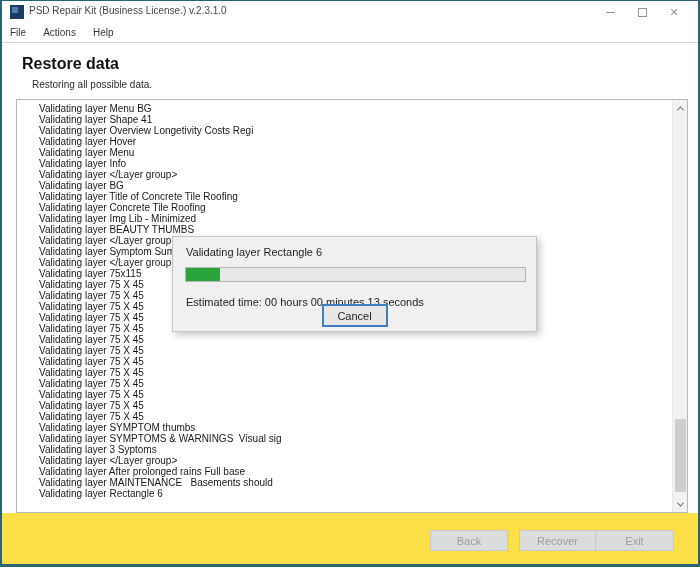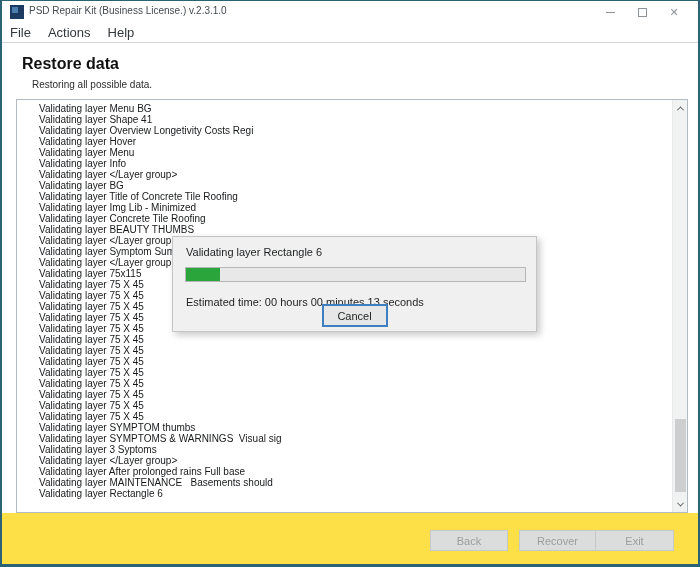--- a/index.html
+++ b/index.html
@@ -22,21 +22,21 @@
   .winbtn { width:32px; height:22px; display:flex; align-items:center; justify-content:center; cursor:default; }
   .glyph-min { width:9px; height:1px; background:#8f9498; display:inline-block; }
   .glyph-max { width:9px; height:9px; border:1px solid #8f9498; display:inline-block; }
   .glyph-close { font-size:11px; color:#8f9498; line-height:1; }
 
   
   .menubar {
     position:absolute; left:0; top:22px; width:100%; height:20px; background:#ffffff;
     border-bottom:1px solid #d4d7da; display:flex; align-items:center; padding-left:8px;
   }
-  .menu-item { font-size:13px; color:#33383c; padding:0 9px 0 0; margin-right:8px; cursor:default; }
+  .menu-item { font-size:10px; color:#33383c; padding:0 9px 0 0; margin-right:8px; cursor:default; }
 
   
   .page-title { position:absolute; left:20px; top:54px; font-size:16px; font-weight:bold; color:#111; }
   .page-subtitle { position:absolute; left:30px; top:78px; font-size:10px; color:#2c2c2c; }
 
   
   .log-panel {
     position:absolute; left:14px; top:98px; width:672px; height:414px;
     background:#ffffff; border:1px solid #b3bac1; overflow:hidden;
   }
@@ -118,22 +118,22 @@
     <div class="log-list">
         <div class="log-row">Validating layer Menu BG</div>
         <div class="log-row">Validating layer Shape 41</div>
         <div class="log-row">Validating layer Overview Longetivity Costs Regi</div>
         <div class="log-row">Validating layer Hover</div>
         <div class="log-row">Validating layer Menu</div>
         <div class="log-row">Validating layer Info</div>
         <div class="log-row">Validating layer &lt;/Layer group&gt;</div>
         <div class="log-row">Validating layer BG</div>
         <div class="log-row">Validating layer Title of Concrete Tile Roofing</div>
+        <div class="log-row">Validating layer Concrete Tile Roofing</div>
         <div class="log-row">Validating layer Img Lib - Minimized</div>
-        <div class="log-row">Validating layer Concrete Tile Roofing</div>
         <div class="log-row">Validating layer BEAUTY THUMBS</div>
         <div class="log-row">Validating layer &lt;/Layer group&gt;</div>
         <div class="log-row">Validating layer Symptom Summari</div>
         <div class="log-row">Validating layer &lt;/Layer group&gt;</div>
         <div class="log-row">Validating layer 75x115</div>
         <div class="log-row">Validating layer 75 X 45</div>
         <div class="log-row">Validating layer 75 X 45</div>
         <div class="log-row">Validating layer 75 X 45</div>
         <div class="log-row">Validating layer 75 X 45</div>
         <div class="log-row">Validating layer 75 X 45</div>

